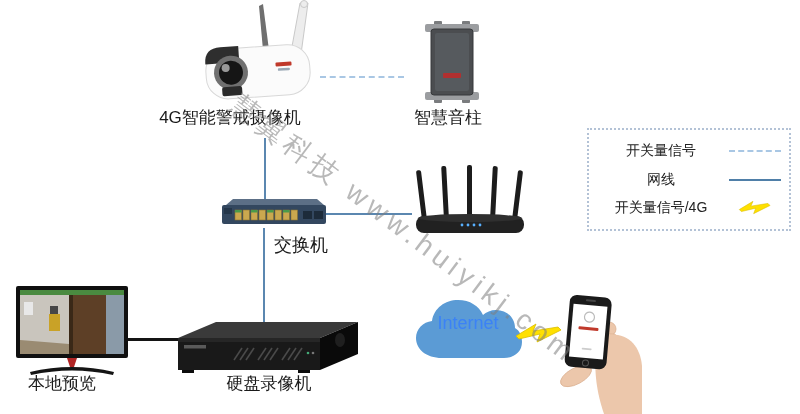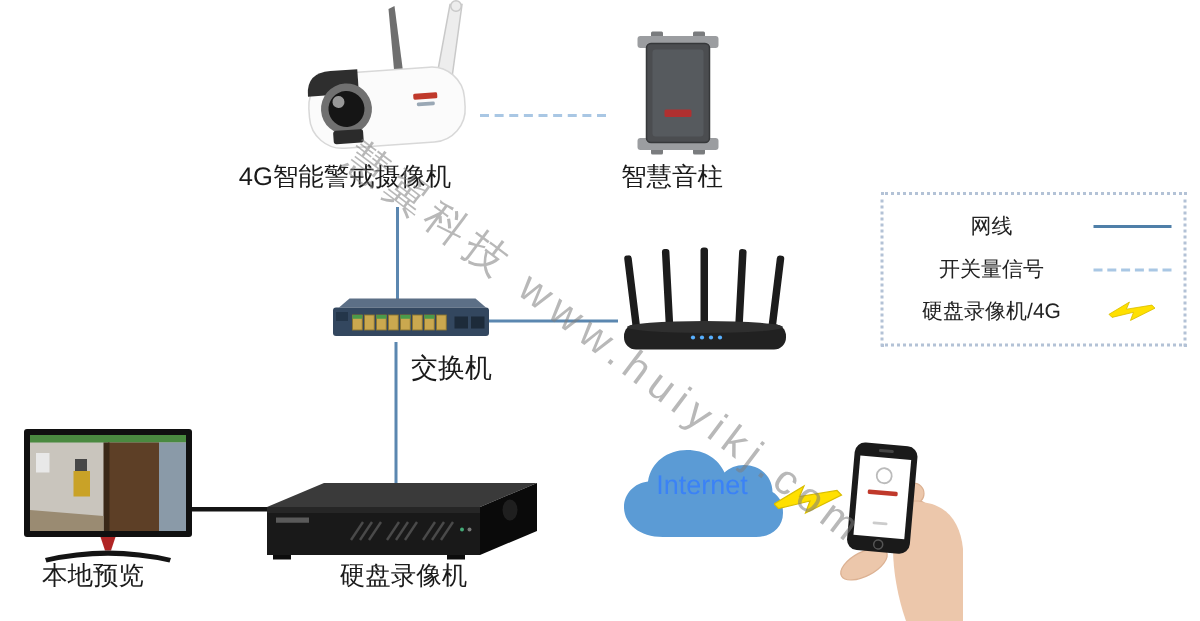--- a/index.html
+++ b/index.html
@@ -69,33 +69,33 @@
       <rect x="5" y="72" width="54" height="8" rx="2" fill="#9b9da0"></rect>
       <rect x="11" y="9" width="42" height="66" rx="3" fill="#4b4d50" stroke="#36383a"></rect>
       <rect x="15" y="13" width="34" height="58" rx="2" fill="#565a5e"></rect>
       <rect x="23" y="53" width="18" height="5" rx="1" fill="#b03030"></rect>
     </svg>
   </div>
   <div class="dev-label" style="left:409px;top:106px;width:78px;">智慧音柱</div>
 
   <div class="legend">
     <div class="legend-row">
+      <span class="legend-label">开关量信号</span>
+      <span class="sample">
+          <span class="s-line s-dashed"></span>
+        </span>
+    </div>
+    <div class="legend-row">
       <span class="legend-label">网线</span>
       <span class="sample">
           <span class="s-line s-blue"></span>
         </span>
     </div>
     <div class="legend-row">
-      <span class="legend-label">开关量信号</span>
-      <span class="sample">
-          <span class="s-line s-dashed"></span>
-        </span>
-    </div>
-    <div class="legend-row">
-      <span class="legend-label">硬盘录像机/4G</span>
+      <span class="legend-label">开关量信号/4G</span>
       <span class="sample">
         <svg width="38" height="15" viewBox="0 0 46 22">
           <polygon points="0,14 20,2 17,9 42,5 45,8 21,20 24,12 3,17" fill="#ffe000" stroke="#d9bd00" stroke-width="0.8"></polygon>
         </svg>
       </span>
     </div>
   </div>
 
   <div class="abs" style="left:220px;top:196px;">
     <svg width="110" height="34" viewBox="0 0 110 34">

